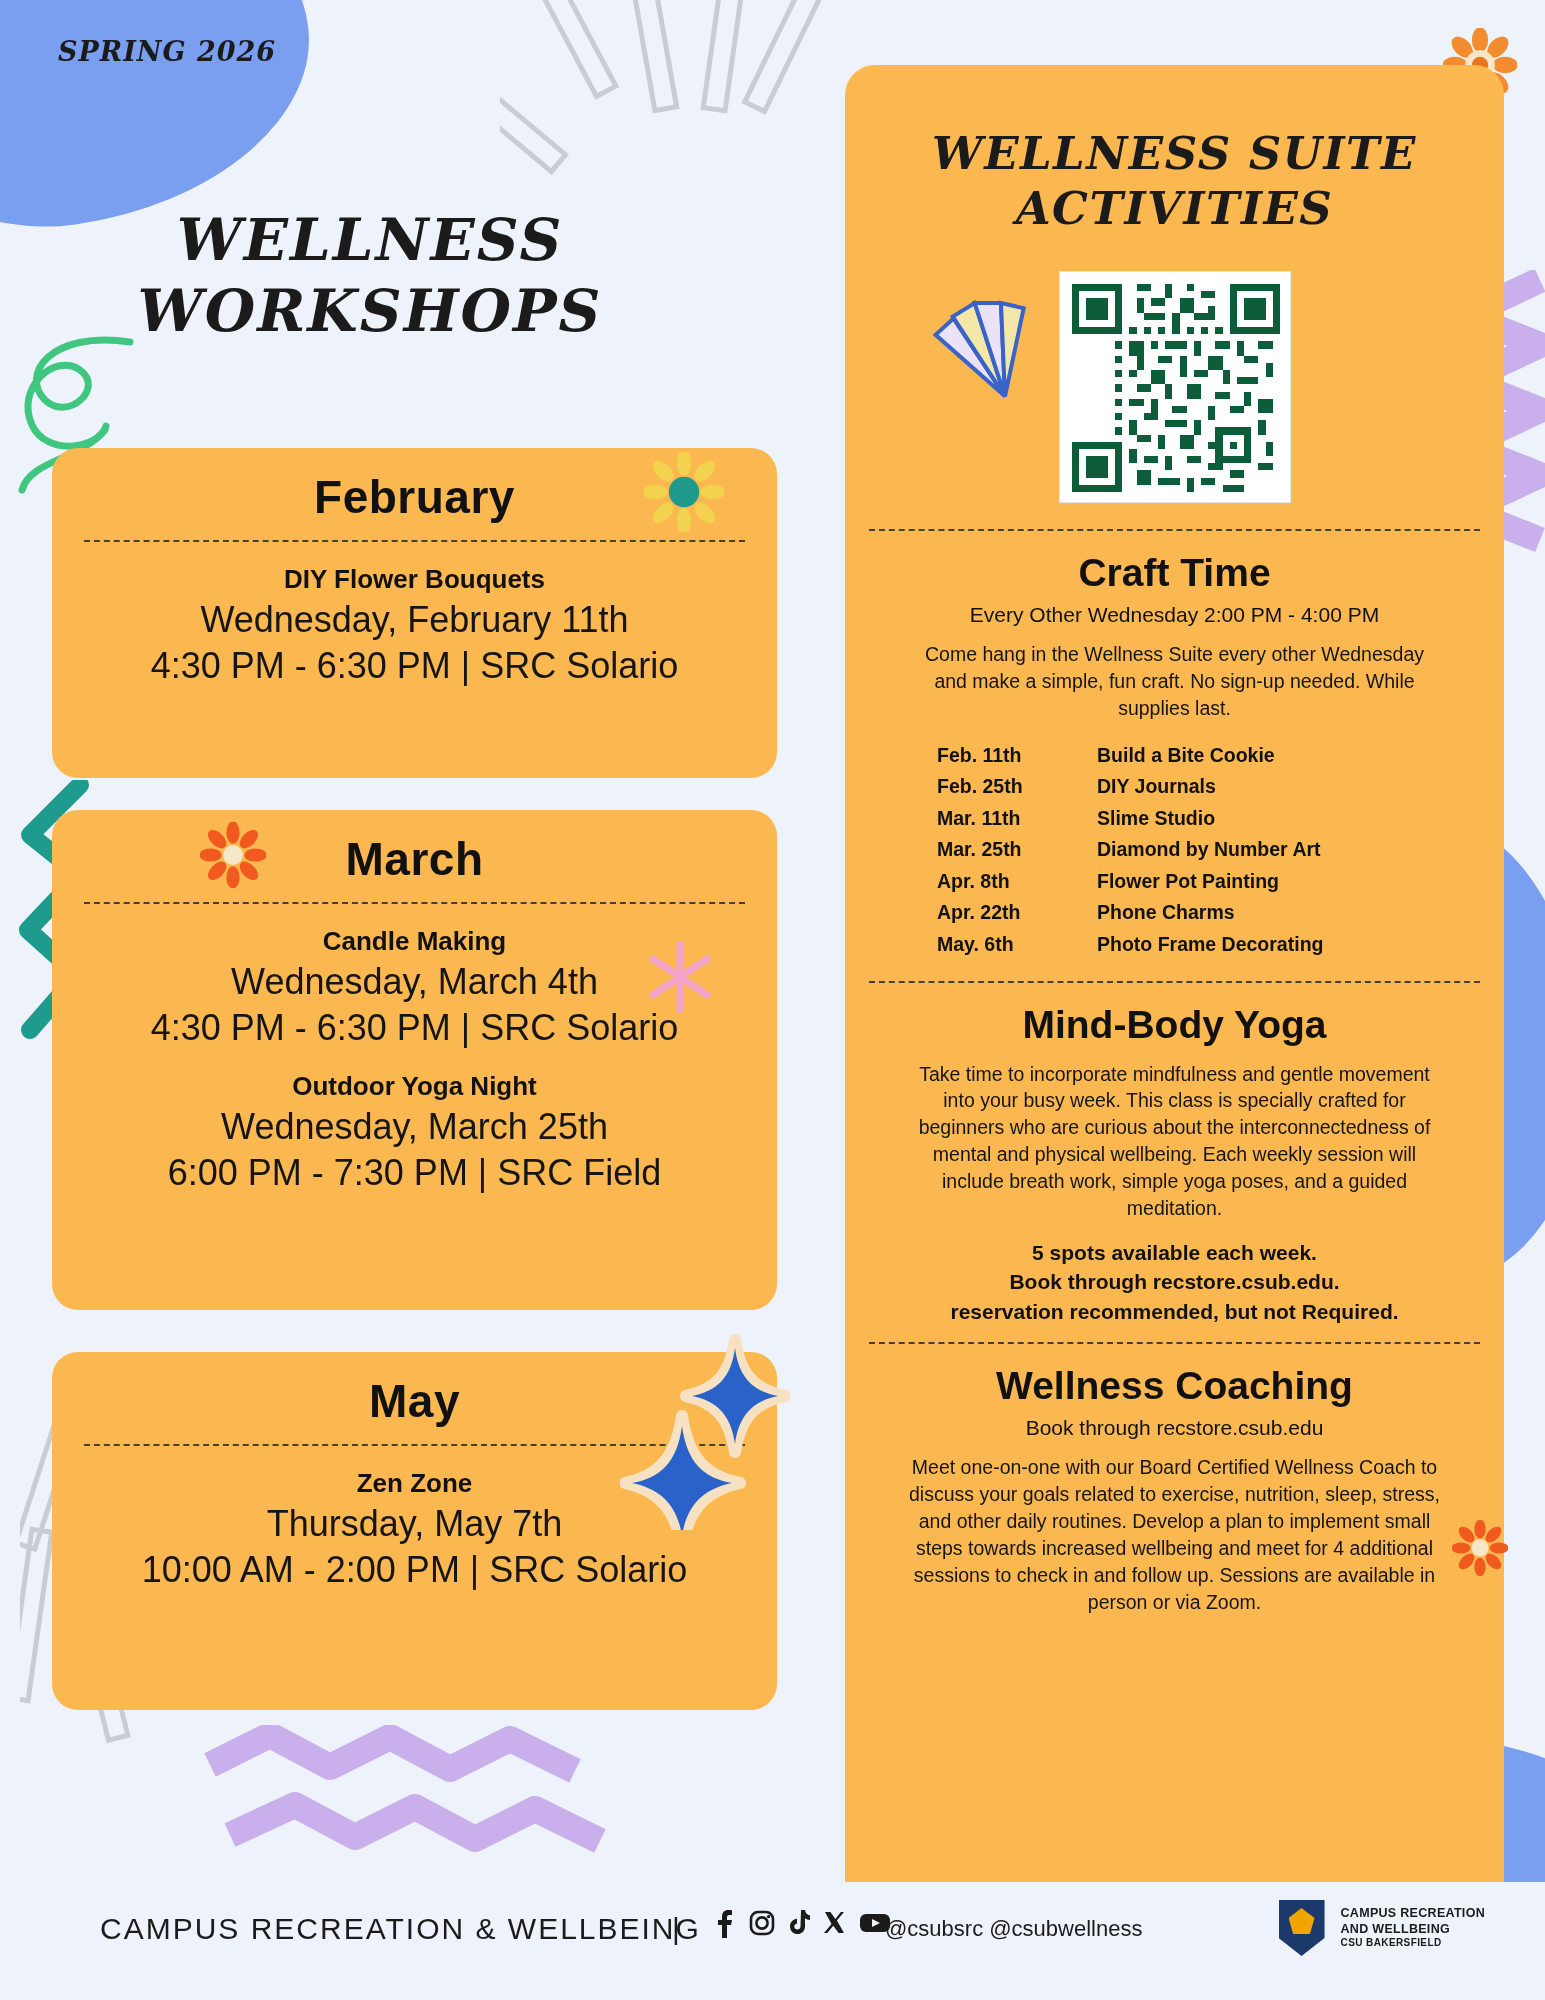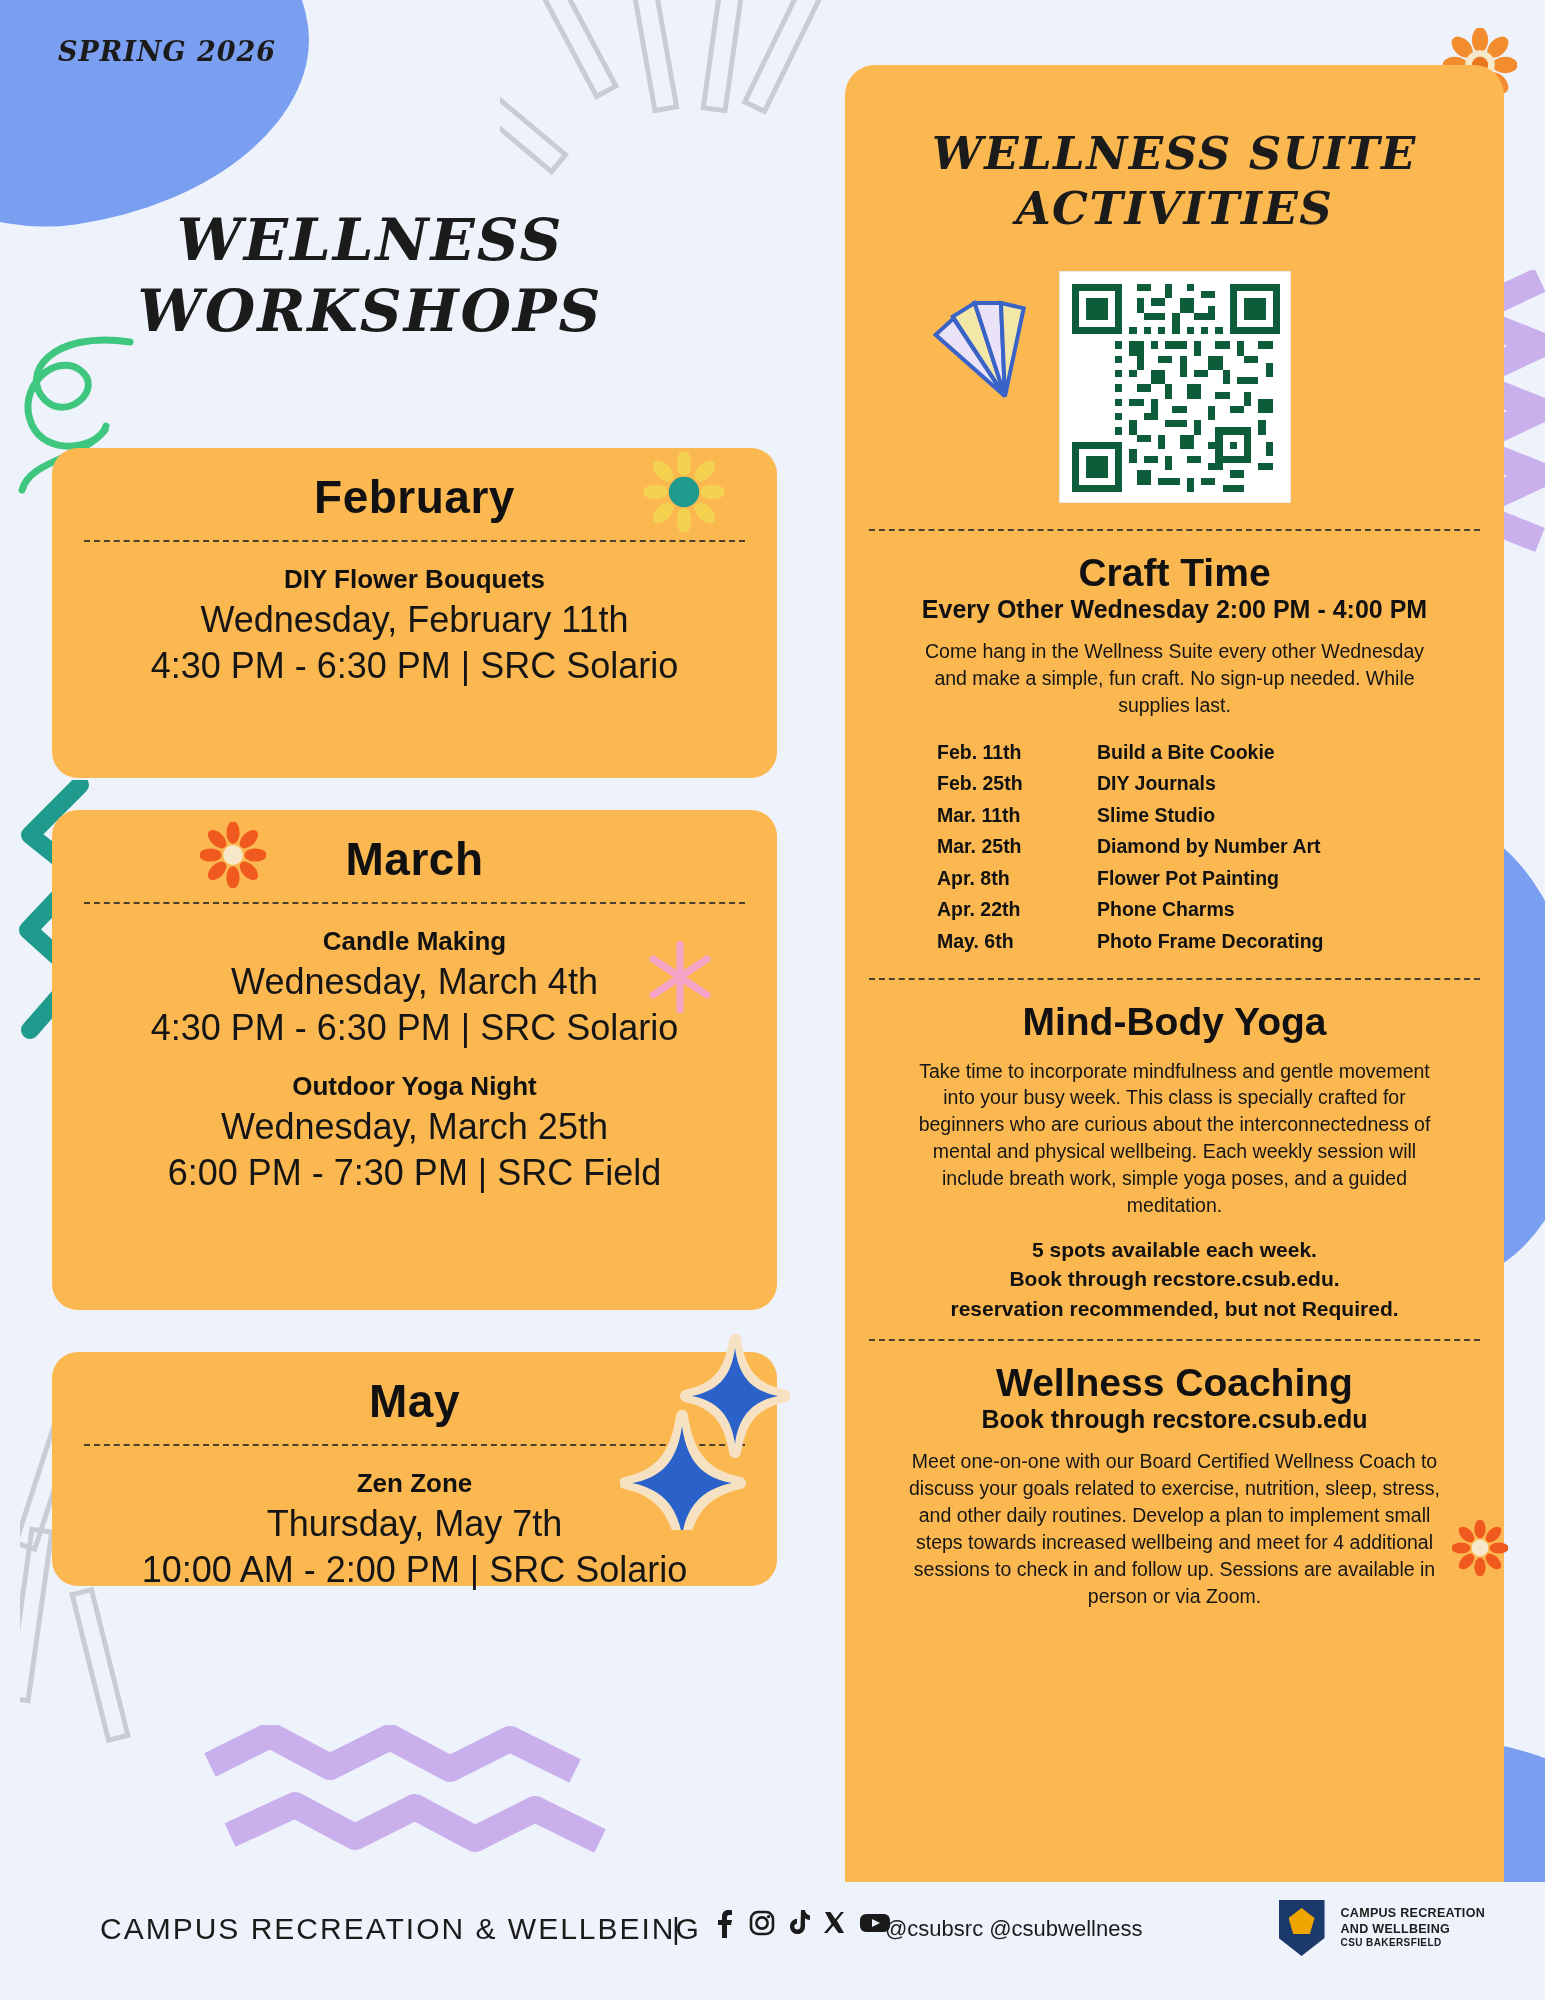--- a/index.html
+++ b/index.html
@@ -65,21 +65,21 @@
     text-transform: uppercase;
   }
 
   .card {
     position: absolute;
     background: #fcb850;
     border-radius: 26px;
   }
   .card-feb { left: 52px; top: 448px; width: 725px; height: 330px; }
   .card-mar { left: 52px; top: 810px; width: 725px; height: 500px; }
-  .card-may { left: 52px; top: 1352px; width: 725px; height: 234px; }
+  .card-may { left: 52px; top: 1352px; width: 725px; height: 358px; }
 
   .month {
     text-align: center;
     font-size: 46px; font-weight: 700; color: #111;
     padding-top: 22px;
     letter-spacing: .5px;
   }
   .dash {
     margin: 16px 32px 0 32px;
     border-top: 2px dashed #2a2a2a;
@@ -122,22 +122,22 @@
   .rdash {
     margin: 26px 24px 0 24px;
     border-top: 2px dashed #2a2a2a; opacity: .85;
   }
 
   .sec-title {
     text-align: center; font-size: 39px; font-weight: 700;
     color: #111; margin-top: 20px;
   }
   .sec-sub {
-    text-align: center; font-size: 25px; font-weight: 700;
-    color: #111; margin-top: 0;
+    text-align: center; font-size: 21px; font-weight: 400;
+    color: #111; margin-top: 8px;
   }
   .sec-body {
     text-align: center; font-size: 19.5px; line-height: 1.38;
     color: #151515; margin: 14px 78px 0 78px;
   }
   .sec-body.wide { margin-left: 58px; margin-right: 58px; }
 
   .craft-list {
     margin: 18px 0 0 0; padding: 0 0 0 92px;
     font-size: 19.5px; font-weight: 700; color: #111;

